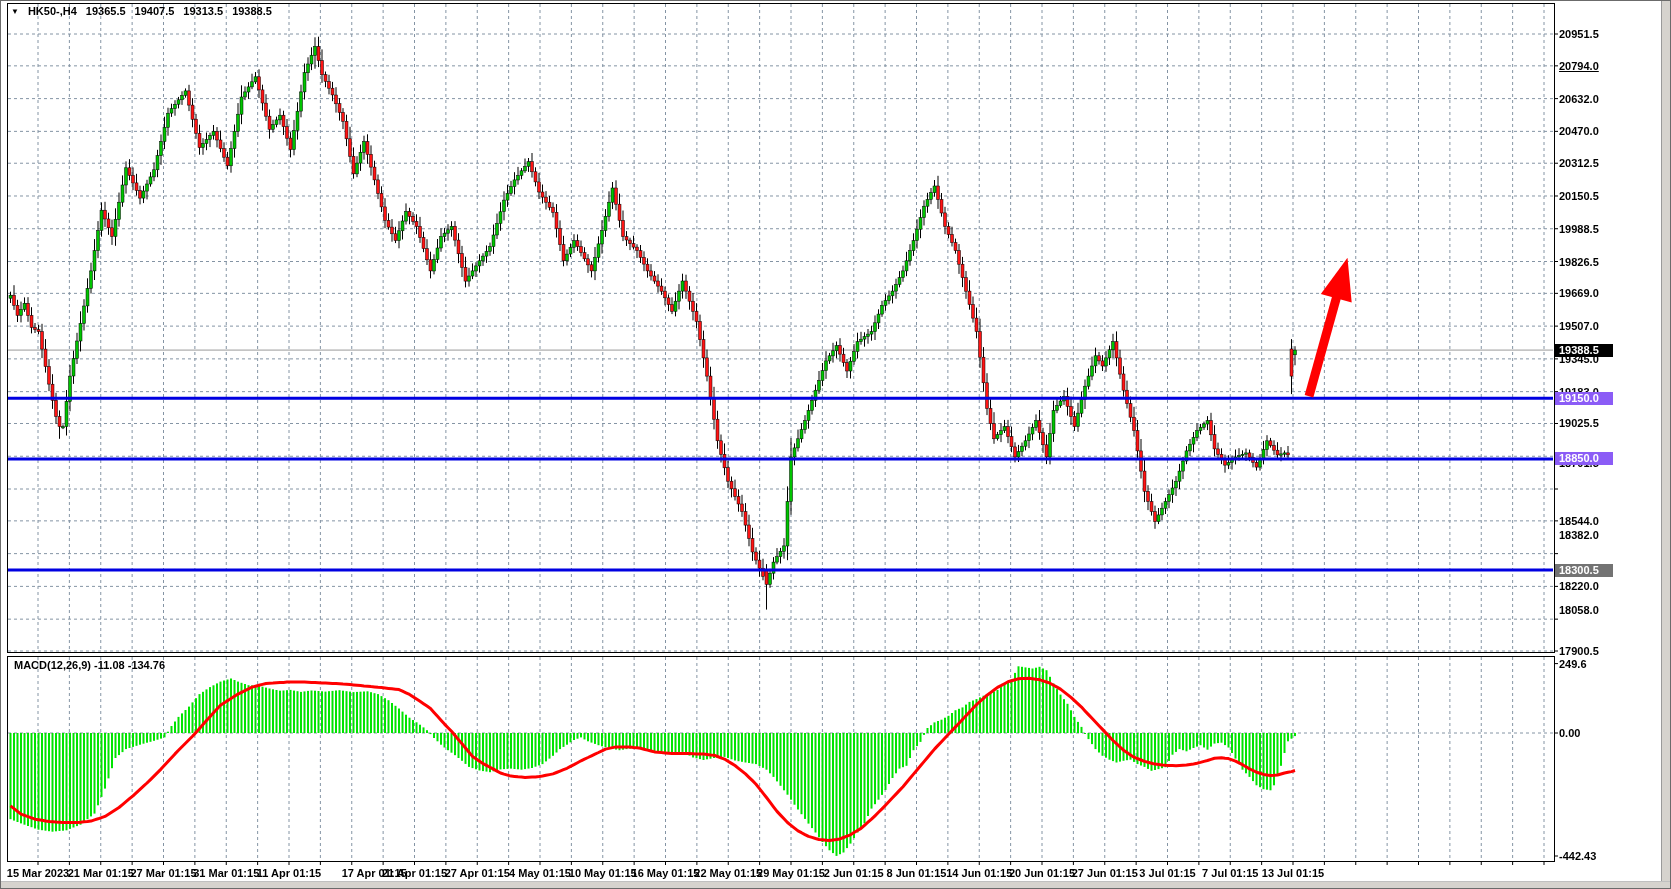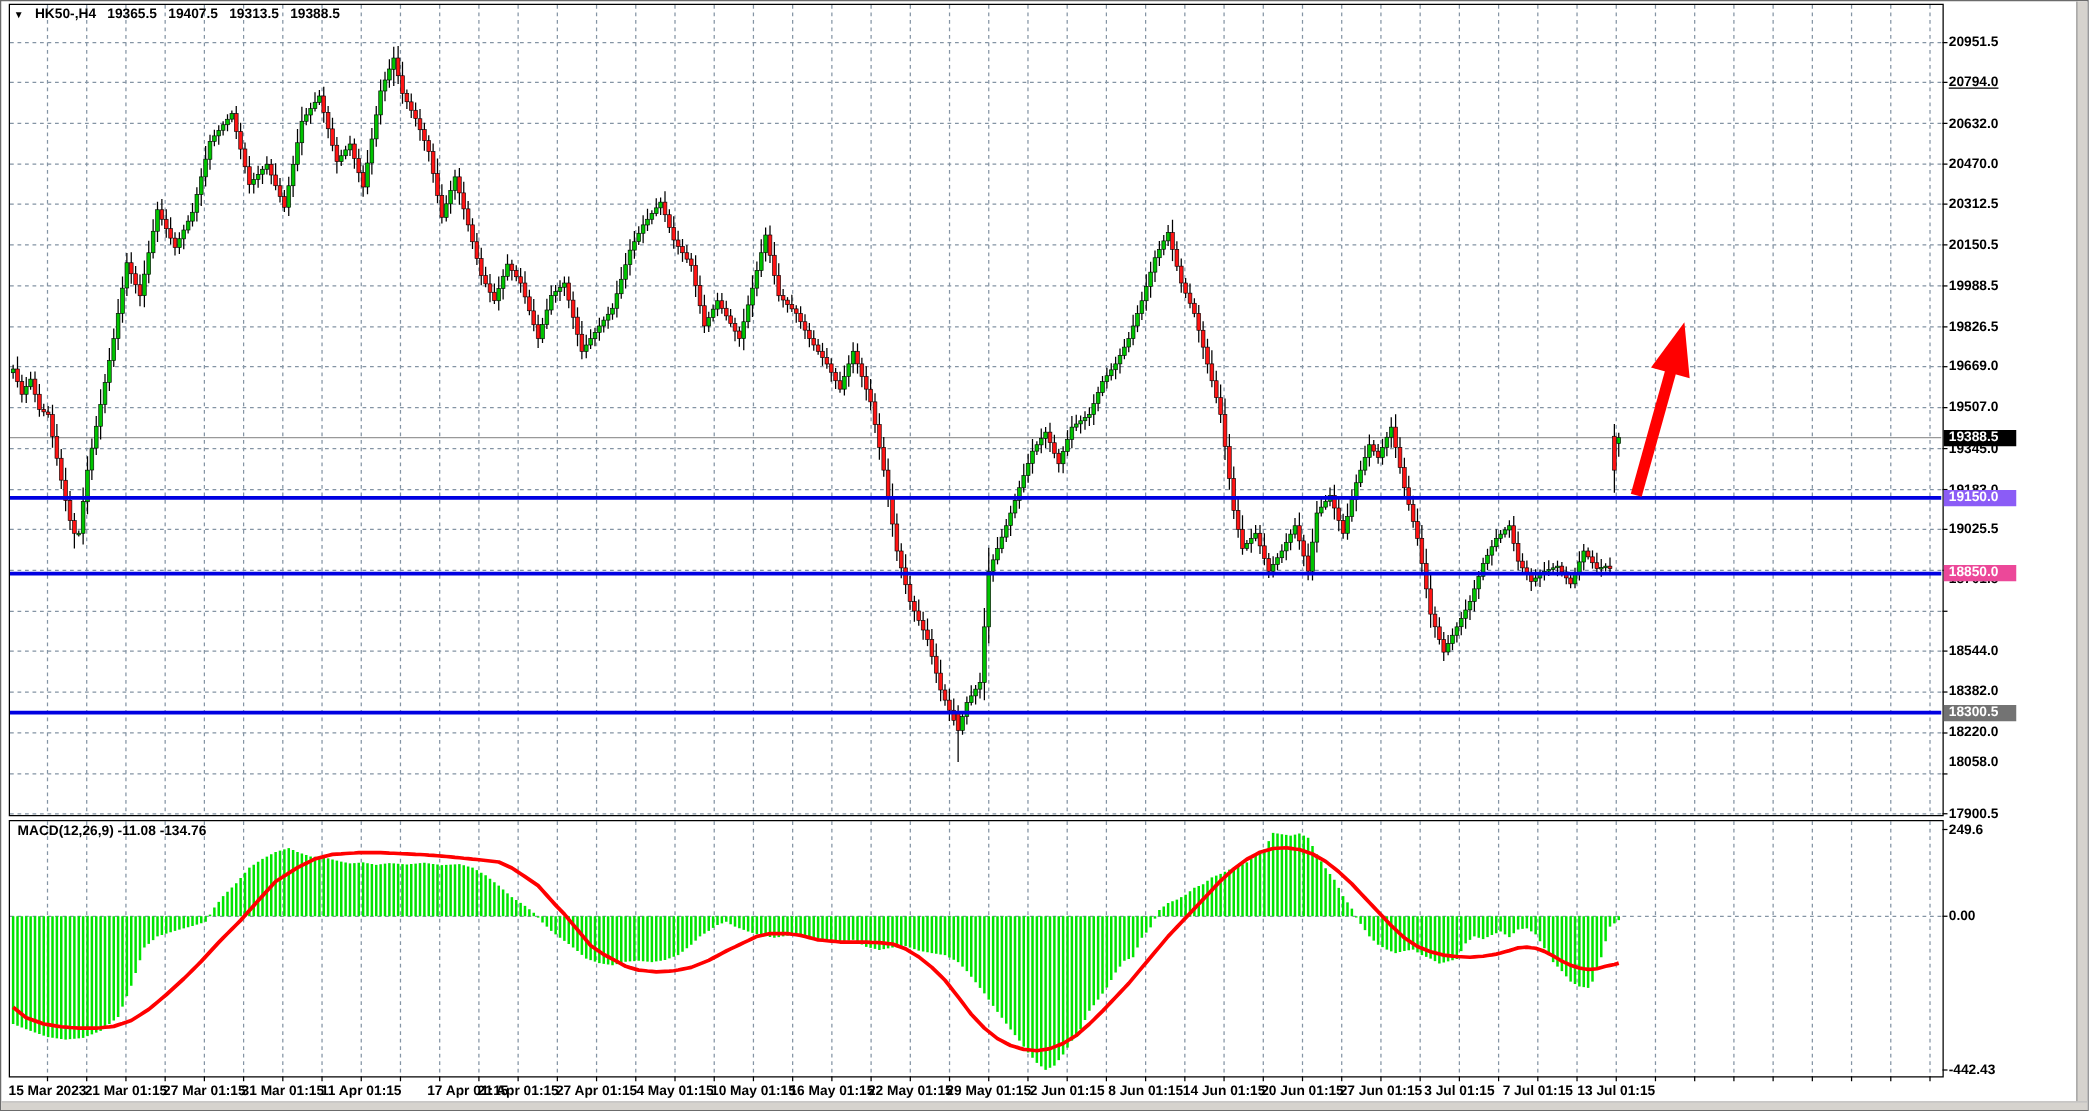--- a/index.html
+++ b/index.html
@@ -1354,21 +1354,21 @@
       <div class="ax-label" style="top: 194.985px;">20150.5</div>
       <div class="ax-label" style="top: 227.746px;">19988.5</div>
       <div class="ax-label" style="top: 260.507px;">19826.5</div>
       <div class="ax-label" style="top: 292.358px;">19669.0</div>
       <div class="ax-label" style="top: 325.119px;">19507.0</div>
       <div class="ax-label" style="top: 357.881px;">19345.0</div>
       <div class="ax-label" style="top: 390.642px;">19183.0</div>
       <div class="ax-label" style="top: 422.493px;">19025.5</div>
       <div class="ax-label" style="top: 462px;">18701.5</div>
       <div class="ax-label" style="top: 519.866px;">18544.0</div>
-      <div class="ax-label" style="top: 534px; margin-top: 18px;">18382.0</div>
+      <div class="ax-label" style="top: 534px;">18382.0</div>
       <div class="ax-label" style="top: 585.388px;">18220.0</div>
       <div class="ax-label" style="top: 609px;">18058.0</div>
       <div class="ax-label" style="top: 650px;">17900.5</div>
     </div>
   <div id="macd-axis">
       <div class="ax-label" style="top: 662.609px;">249.6</div>
       <div class="ax-label" style="top: 732px;">0.00</div>
       <div class="ax-label" style="top: 855px;">-442.43</div>
     </div>
   <div id="time-axis">
@@ -1389,20 +1389,20 @@
       <div class="date-label" style="left: 915.5px;">8 Jun 01:15</div>
       <div class="date-label" style="left: 978.25px;">14 Jun 01:15</div>
       <div class="date-label" style="left: 1041px;">20 Jun 01:15</div>
       <div class="date-label" style="left: 1103.75px;">27 Jun 01:15</div>
       <div class="date-label" style="left: 1166.5px;">3 Jul 01:15</div>
       <div class="date-label" style="left: 1229.25px;">7 Jul 01:15</div>
       <div class="date-label" style="left: 1292px;">13 Jul 01:15</div>
     </div>
   <div id="tags">
       <div class="tag" style="top: 390.815px; background: #8b5cf6;">19150.0</div>
-      <div class="tag" style="top: 451.484px; background: #ec4899;">18850.0</div>
+      <div class="tag" style="top: 451.484px; background: #8b5cf6;">18850.0</div>
       <div class="tag" style="top: 562.608px; background: #737373;">18300.5</div>
       <div class="tag" style="top: 342.584px; background: rgb(0, 0, 0);">19388.5</div>
     </div>
 
   <div class="chrome-right"></div>
   <div class="chrome-bottom"></div>
 </div>
 
 </body></html>

